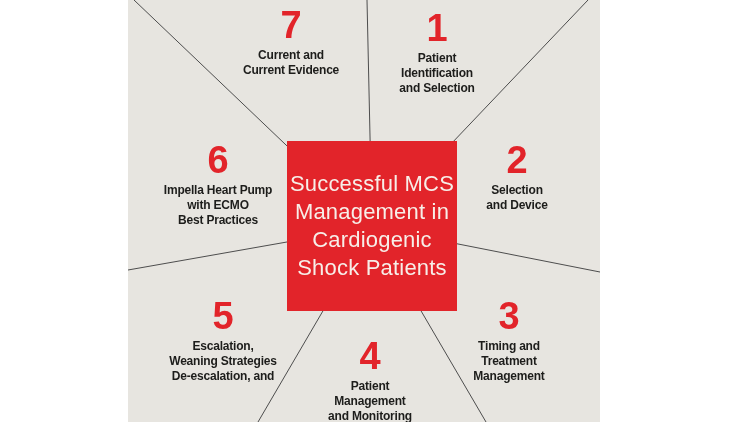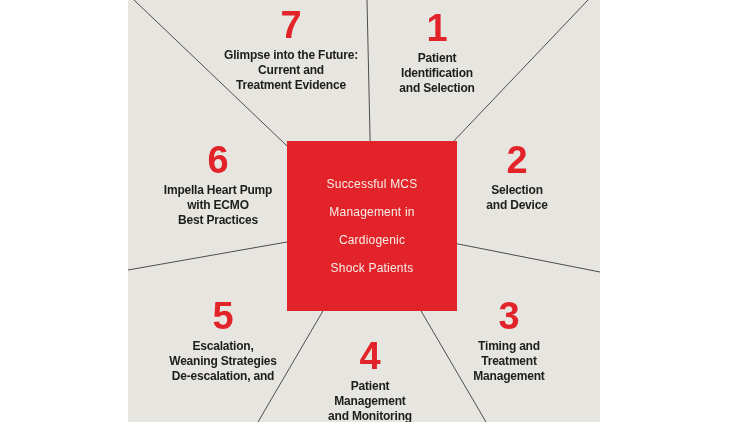--- a/index.html
+++ b/index.html
@@ -41,21 +41,21 @@
     width:170px;height:170px;
     background:var(--accent);
     display:flex;
     flex-direction:column;
     align-items:center;
     justify-content:center;
     text-align:center;
   }
   .center-line{
     color:var(--center-text);
-    font-size:12px;
+    font-size:22px;
     line-height:28px;
     font-weight:400;
     letter-spacing:.2px;
     white-space:nowrap;
   }
   .sec{
     position:absolute;
     transform:translateX(-50%);
     text-align:center;
   }
@@ -149,23 +149,22 @@
       <div class="lbl">
         <div class="lbl-line">Impella Heart Pump</div>
         <div class="lbl-line">with ECMO</div>
         <div class="lbl-line">Best Practices</div>
       </div>
     </div>
 
     <div class="sec sec-7">
       <div class="num">7</div>
       <div class="lbl">
-        <div class="lbl-line">Glimpse into the Future:</div>
         <div class="lbl-line">Current and</div>
-        <div class="lbl-line">Treatment Evidence</div>
+        <div class="lbl-line">Current Evidence</div>
       </div>
     </div>
 
     <div class="center-card">
       <div class="center-line">Successful MCS</div>
       <div class="center-line">Management in</div>
       <div class="center-line">Cardiogenic</div>
       <div class="center-line">Shock Patients</div>
     </div>
 

